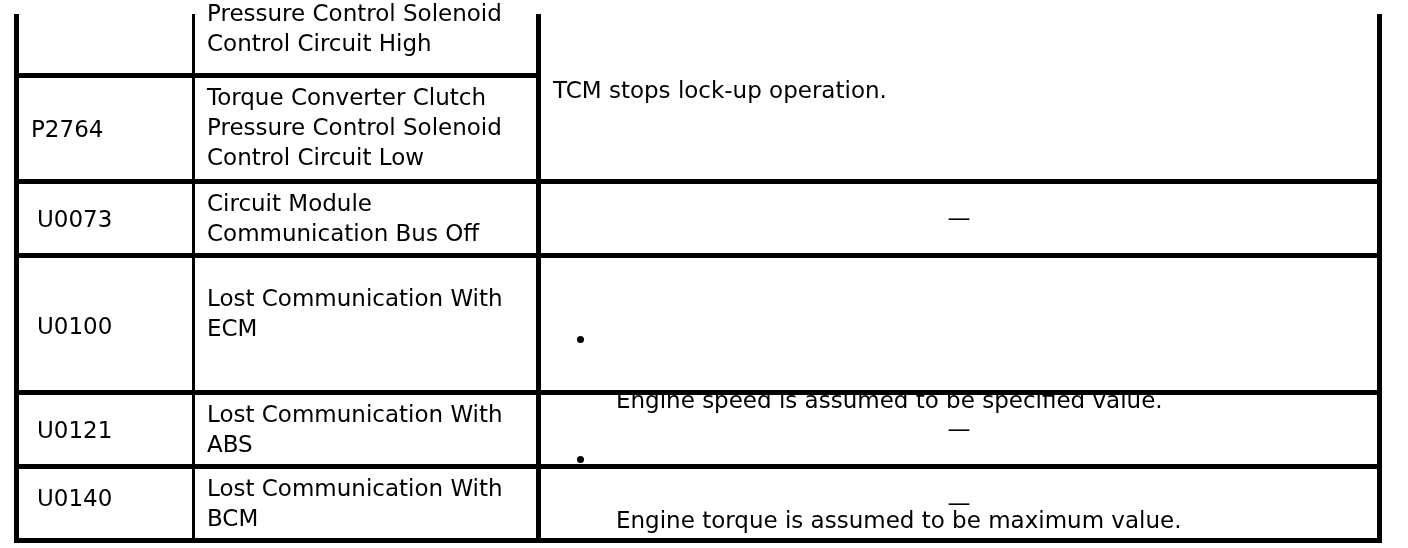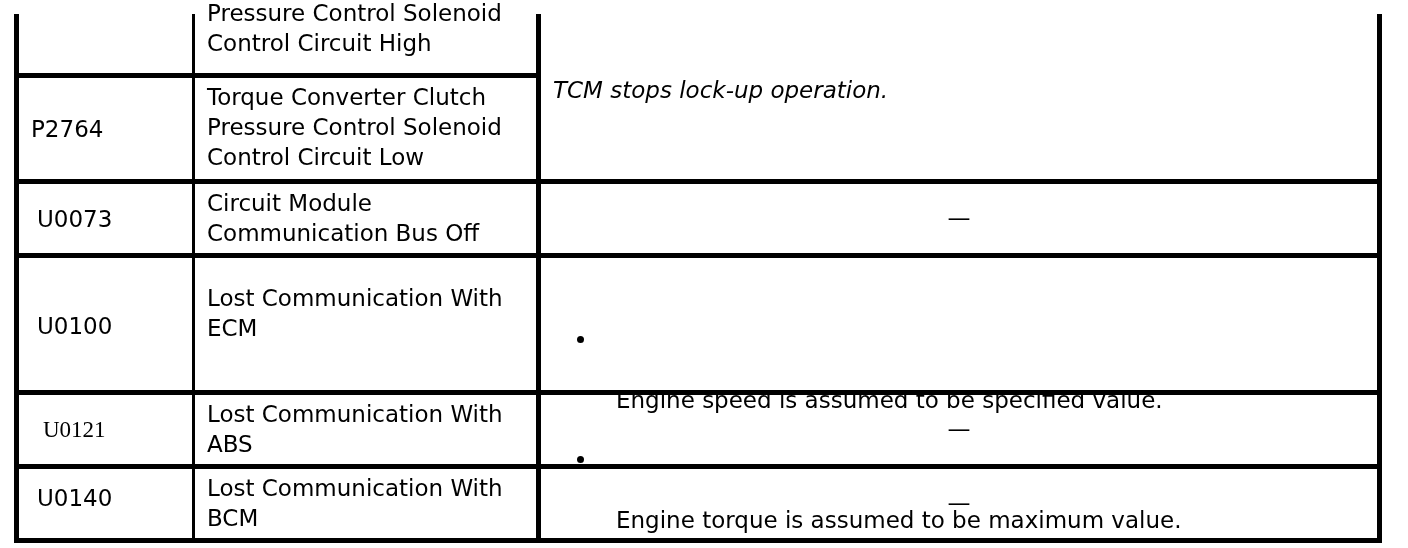--- a/index.html
+++ b/index.html
@@ -116,21 +116,21 @@
     <div class="hline" style="left:0px; top:73px; width:527px; height:5px;"></div>
     <div class="hline" style="left:0px; top:179px; width:1368px; height:5px;"></div>
     <div class="hline" style="left:0px; top:253px; width:1368px; height:5px;"></div>
     <div class="hline" style="left:0px; top:390px; width:1368px; height:5px;"></div>
     <div class="hline" style="left:0px; top:464px; width:1368px; height:5px;"></div>
     <div class="hline" style="left:0px; top:538px; width:1368px; height:5px;"></div>
 
     <div class="cell cell-name" style="left:181px; top:-4px; width:341px; height:77px;">Pressure Control Solenoid
 Control Circuit High</div>
 
-    <div class="cell cell-effect effect-text" style="left:527px; top:0px; width:836px; height:179px;font-style:italic;">TCM stops lock-up operation.</div>
+    <div class="cell cell-effect effect-text" style="left:527px; top:0px; width:836px; height:179px;">TCM stops lock-up operation.</div>
 
     <div class="cell cell-code" style="left:5px; top:78px; width:173px; height:101px;padding-left:12px;">P2764</div>
     <div class="cell cell-name" style="left:181px; top:80px; width:341px; height:99px;">Torque Converter Clutch
 Pressure Control Solenoid
 Control Circuit Low</div>
 
     <div class="cell cell-code" style="left:5px; top:184px; width:173px; height:69px;border-radius:21px;">U0073</div>
     <div class="cell cell-name" style="left:181px; top:186px; width:341px; height:67px;">Circuit Module
 Communication Bus Off</div>
     <div class="cell cell-effect effect-center" style="left:527px; top:184px; width:836px; height:69px;">
@@ -148,21 +148,21 @@
         </li>
         <li>
           <span class="dot"></span>
           <span>Engine torque is assumed to be maximum value.</span>
         </li>
         
         
       </ul>
     </div>
 
-    <div class="cell cell-code" style="left:11px; top:395px; width:144px; height:69px;font-family:Liberation Serif, serif;">U0121</div>
+    <div class="cell cell-code" style="left:5px; top:395px; width:144px; height:69px;">U0121</div>
     <div class="cell cell-name" style="left:181px; top:397px; width:341px; height:67px;">Lost Communication With
 ABS</div>
     <div class="cell cell-effect effect-center" style="left:527px; top:395px; width:836px; height:69px;">
       <span class="dash">—</span>
     </div>
 
     <div class="cell cell-code" style="left:5px; top:469px; width:173px; height:58px;">U0140</div>
     <div class="cell cell-name" style="left:181px; top:471px; width:341px; height:67px;">Lost Communication With
 BCM</div>
     <div class="cell cell-effect effect-center" style="left:527px; top:469px; width:836px; height:69px;">

